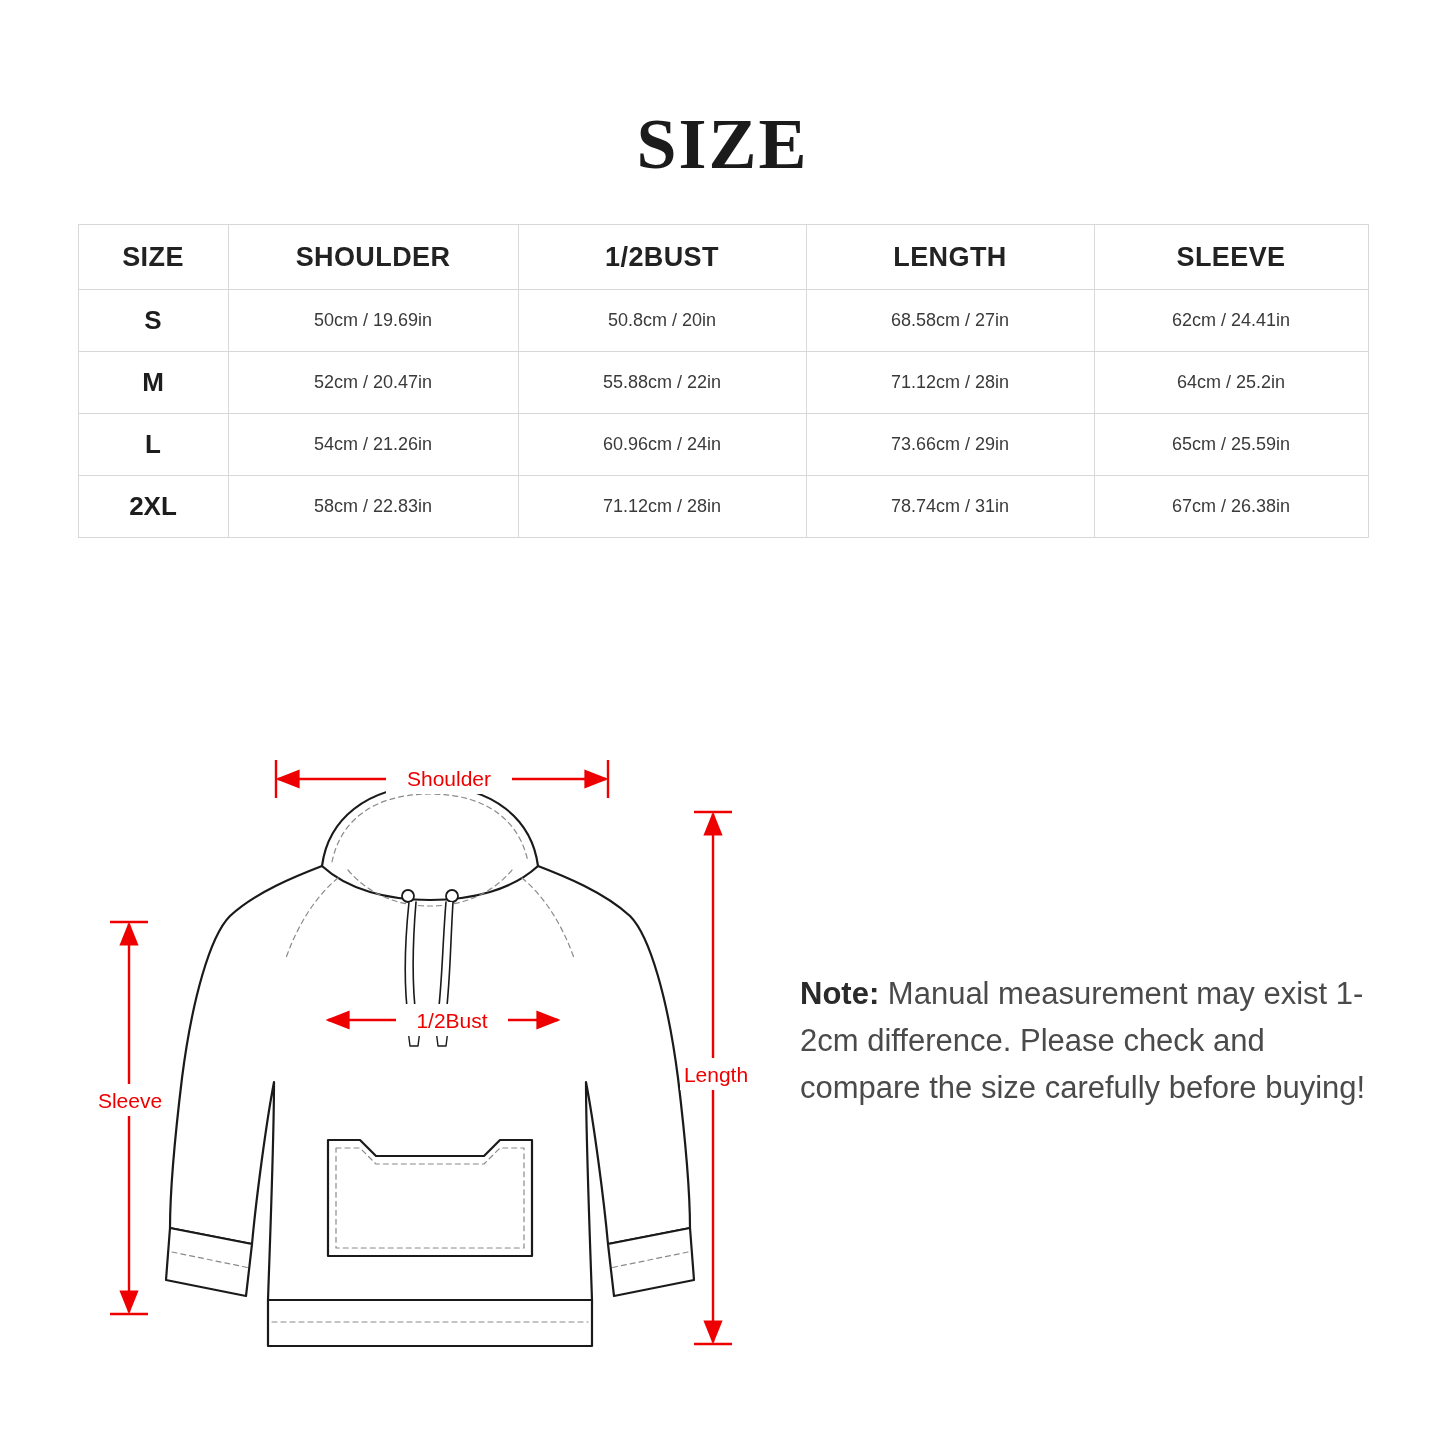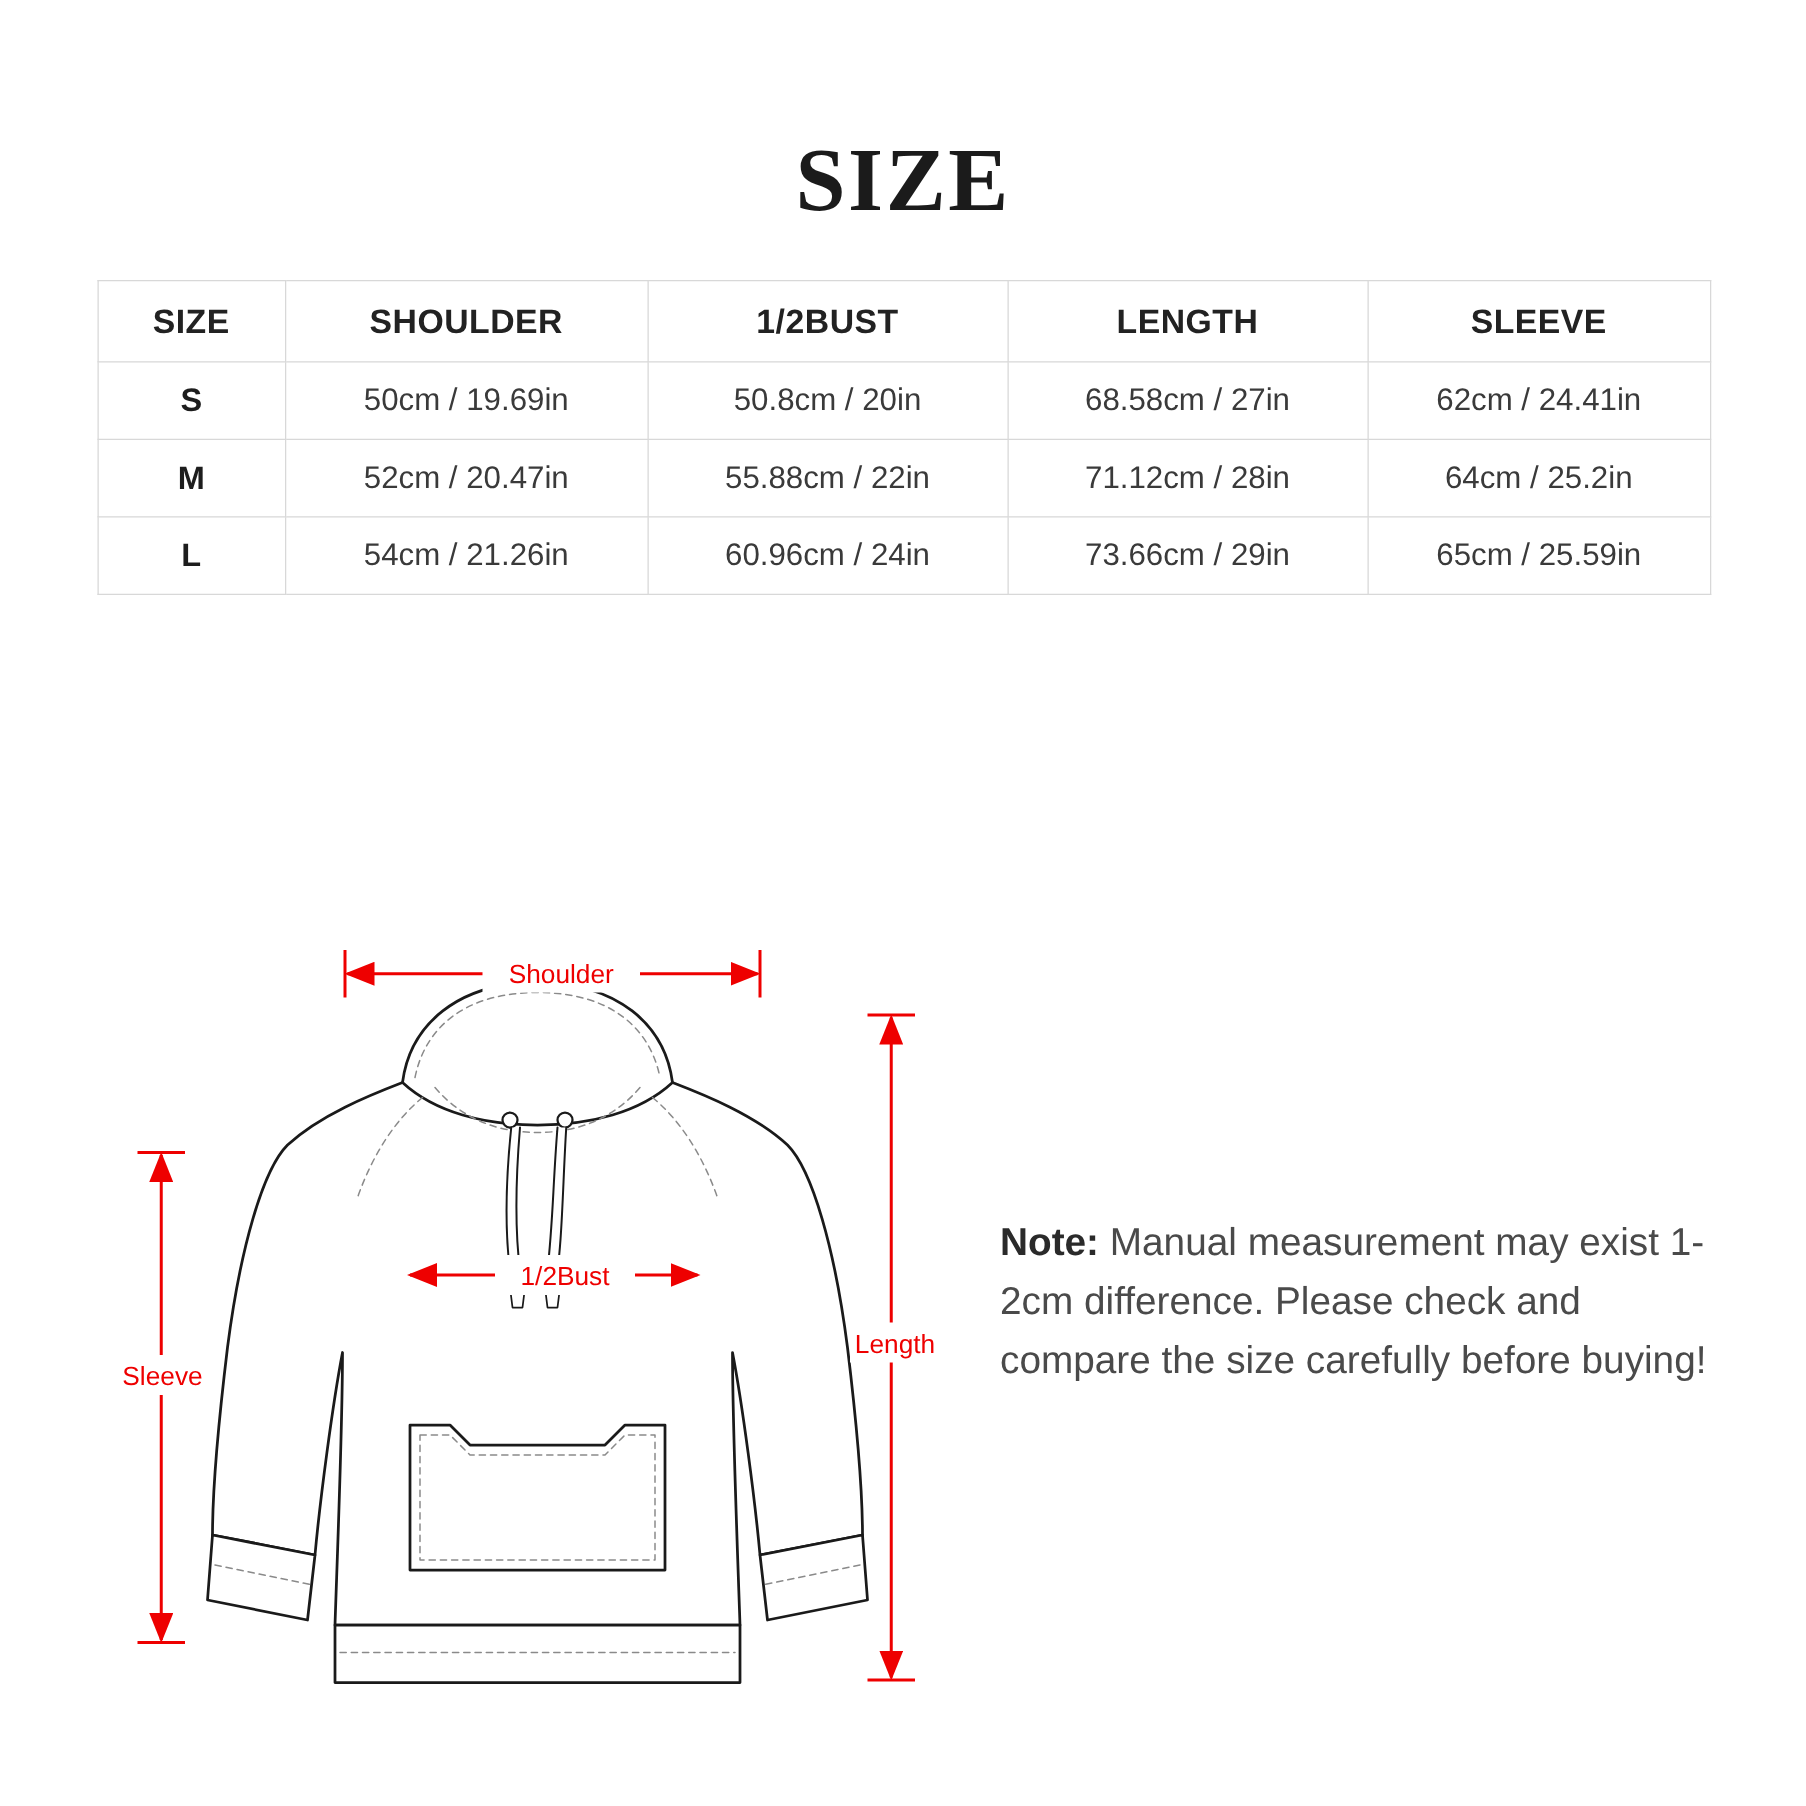--- a/index.html
+++ b/index.html
@@ -46,21 +46,21 @@
   }
   table.size-table th {
     height: 62px;
     font-size: 27px;
     font-weight: 700;
     color: #222222;
     letter-spacing: .4px;
   }
   table.size-table td {
     height: 59px;
-    font-size: 25px;
+    font-size: 18px;
     color: #3a3a3a;
     font-weight: 400;
   }
   table.size-table td.size-cell {
     font-weight: 700;
     color: #1d1d1d;
     font-size: 26px;
   }
   col.c-size { width: 150px; }
   col.c-sh   { width: 290px; }
@@ -144,20 +144,27 @@
         <td>55.88cm / 22in</td>
         <td>71.12cm / 28in</td>
         <td>64cm / 25.2in</td>
       </tr>
       <tr>
         <td class="size-cell">L</td>
         <td>54cm / 21.26in</td>
         <td>60.96cm / 24in</td>
         <td>73.66cm / 29in</td>
         <td>65cm / 25.59in</td>
+      </tr>
+      <tr>
+        <td class="size-cell">2XL</td>
+        <td>58cm / 22.83in</td>
+        <td>71.12cm / 28in</td>
+        <td>78.74cm / 31in</td>
+        <td>67cm / 26.38in</td>
       </tr>
     </tbody>
   </table>
 </div>
 
 <div class="lower">
 
   <div class="diagram">
     <svg width="740" height="700" viewBox="0 0 740 700" xmlns="http://www.w3.org/2000/svg">
       <defs>

